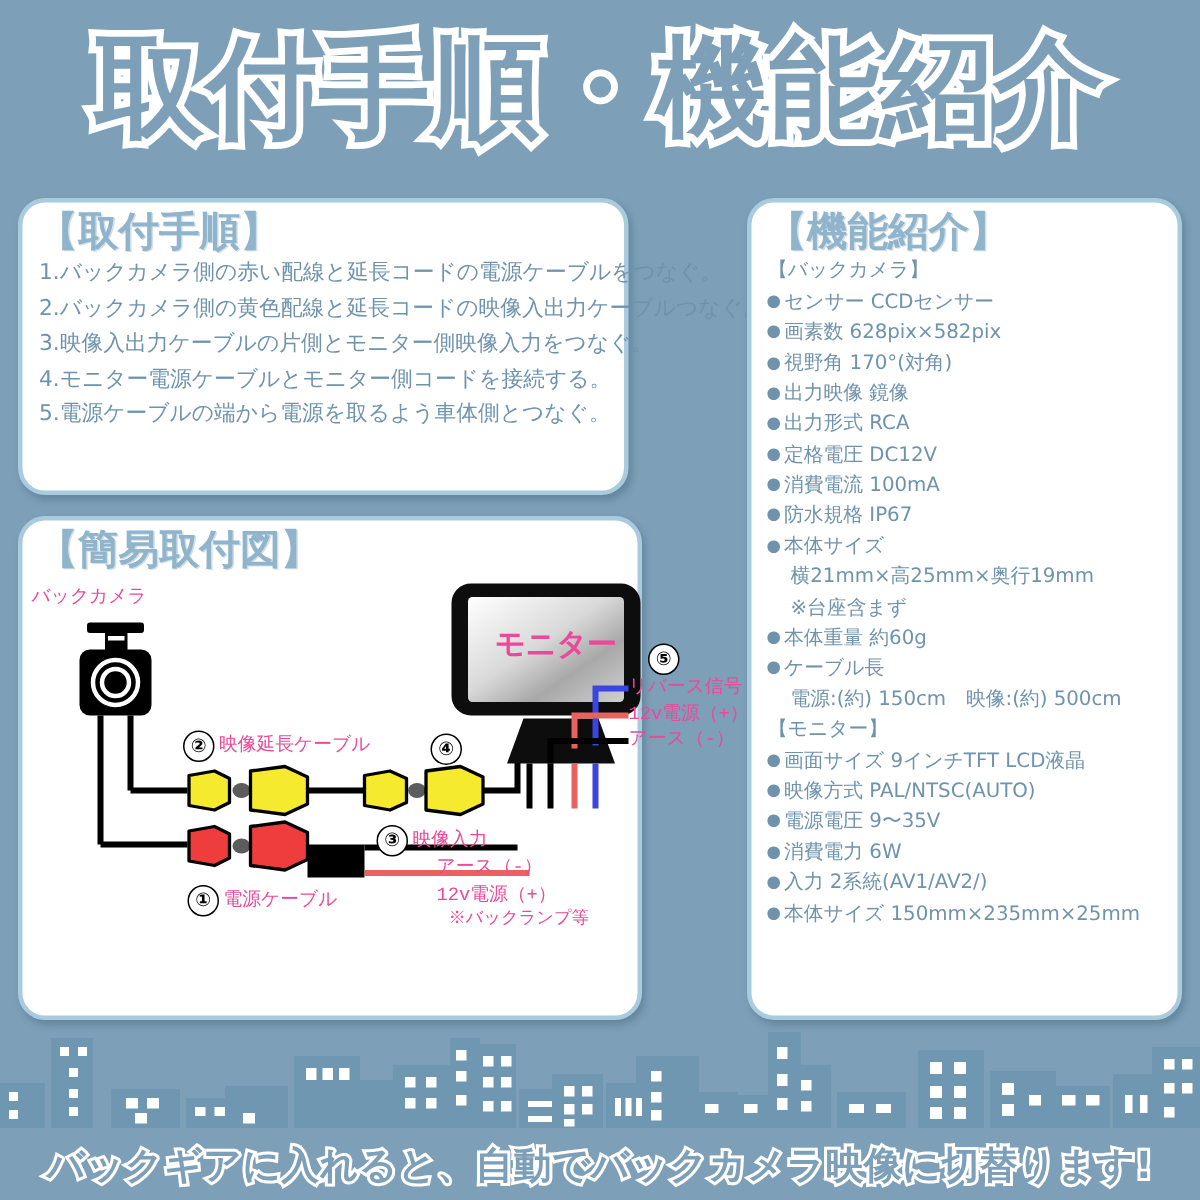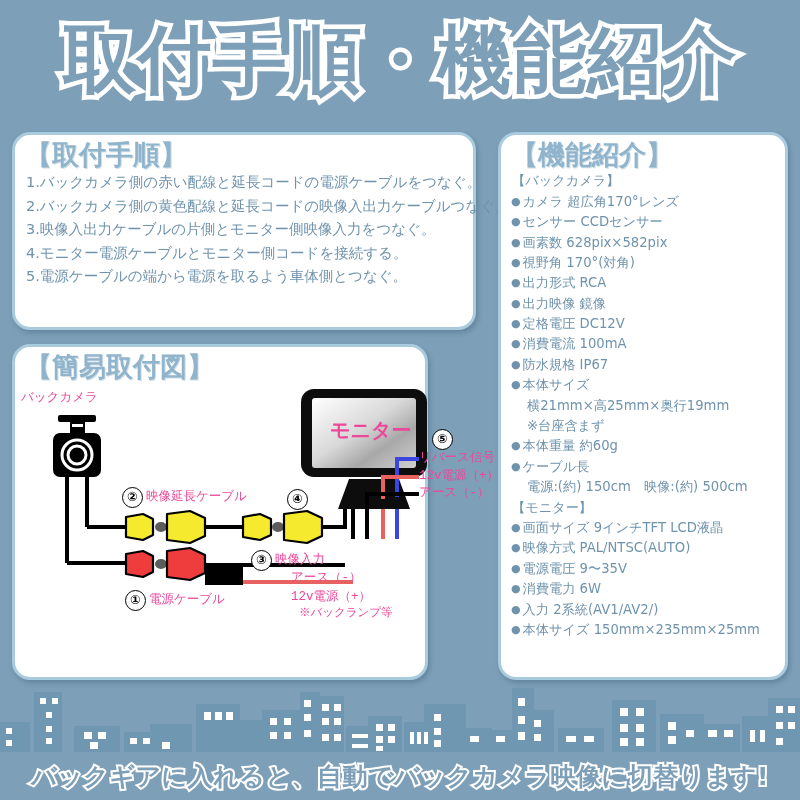--- a/index.html
+++ b/index.html
@@ -38,21 +38,21 @@
 
   
   .panel {
     position: absolute;
     background: #ffffff;
     border: 3px solid #a9cbdd;
     border-radius: 18px;
     box-sizing: border-box;
     box-shadow: 2px 3px 5px rgba(40,70,95,0.28);
   }
-  #panel-steps   { left: 12px;  top: 132px; width: 464px; height: 198px; }
+  #panel-steps   { left: 12px;  top: 132px; width: 407px; height: 198px; }
   #panel-diagram { left: 12px;  top: 344px; width: 416px; height: 336px; }
   #panel-specs   { left: 498px; top: 132px; width: 290px; height: 548px; }
 
   .panel-heading {
     color: #8fb4cb;
     font-weight: bold;
     font-size: 27px;
     line-height: 1.05;
     margin: 6px 0 2px 10px;
     text-shadow: 1px 1px 0 rgba(120,160,190,.35);
@@ -275,26 +275,25 @@
     <div class="dlabel" style="left:404px; top:99px;">アース（-）</div>
 
     <div class="dnum" style="left:272px; top:102px;">④</div>
   </div>
 </div>
 
 <div class="panel" id="panel-specs">
   <div class="panel-heading">【機能紹介】</div>
   <ul id="specs-list">
       <li class="group">【バックカメラ】</li>
-      <li class="bullet">カメラ 超広角170°レンズ</li>
       <li class="bullet">センサー CCDセンサー</li>
       <li class="bullet">画素数 628pix×582pix</li>
       <li class="bullet">視野角 170°(対角)</li>
+      <li class="bullet">出力映像 鏡像</li>
       <li class="bullet">出力形式 RCA</li>
-      <li class="bullet">出力映像 鏡像</li>
       <li class="bullet">定格電圧 DC12V</li>
       <li class="bullet">消費電流 100mA</li>
       <li class="bullet">防水規格 IP67</li>
       <li class="bullet">本体サイズ</li>
       <li class="indent">横21mm×高25mm×奥行19mm</li>
       <li class="indent">※台座含まず</li>
       <li class="bullet">本体重量 約60g</li>
       <li class="bullet">ケーブル長</li>
       <li class="indent">電源:(約) 150cm　映像:(約) 500cm</li>
       <li class="group">【モニター】</li>

